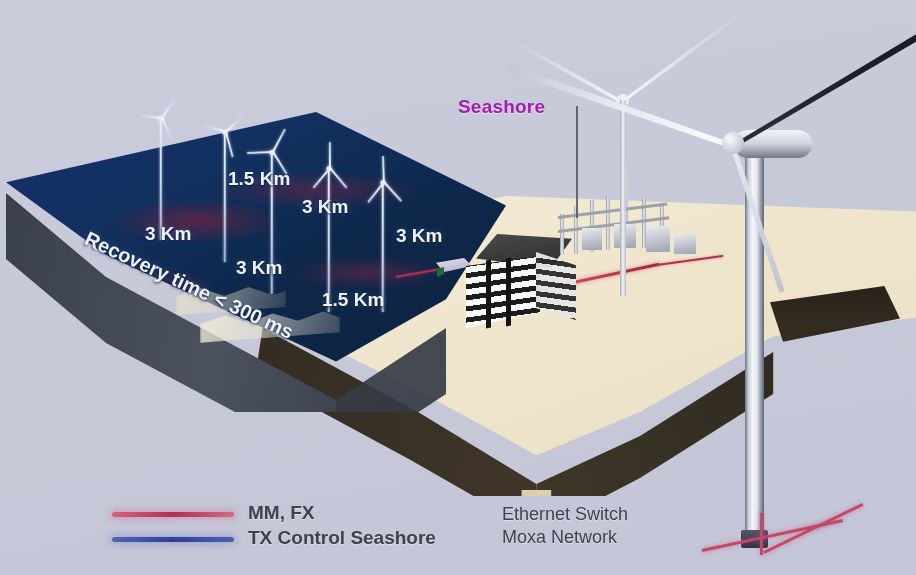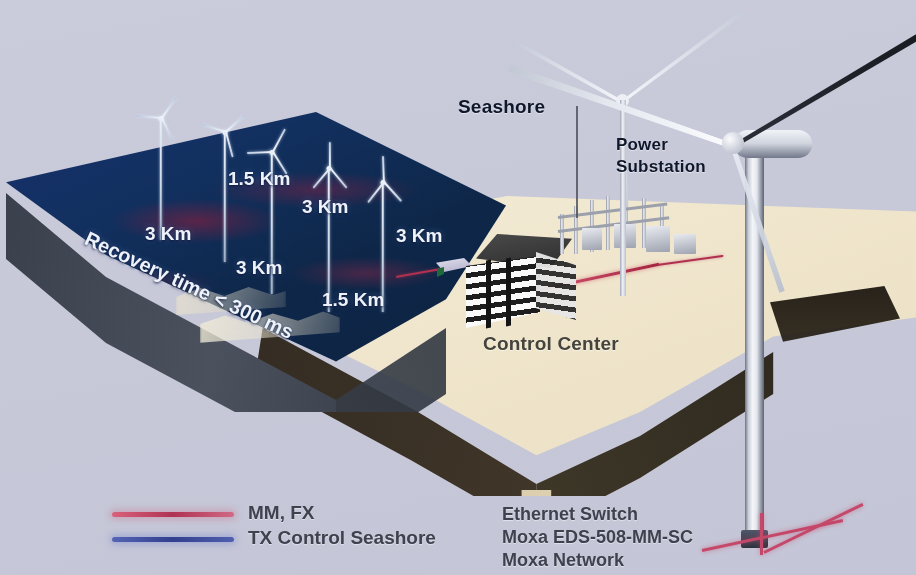--- a/index.html
+++ b/index.html
@@ -195,21 +195,21 @@
   .xb{position:absolute;background:#9ba0ac;height:3px;}
   .tfx{position:absolute;background:linear-gradient(170deg,#e9ebf0,#9ea3b0);border-radius:1px;}
 
   
   .cable{position:absolute;height:2.6px;transform-origin:0% 50%;border-radius:2px;}
   .cable.red{background:linear-gradient(90deg,#d4556f,#a32540);box-shadow:0 0 4px rgba(200,60,90,.55);}
   .cable.redthin{background:#b03050;height:2px;box-shadow:0 0 3px rgba(190,60,90,.5);}
 
   
   .scene-label{
-    position:absolute;color:#0f172a;font-weight:bold;
+    position:absolute;color:#a21caf;font-weight:bold;
     letter-spacing:.2px;white-space:nowrap;
     text-shadow:0 1px 1px rgba(255,255,255,.55);
   }
   #label-seashore{left:458px;top:96px;font-size:19px;}
   #seashore-leader{
     position:absolute;left:576px;top:106px;width:2px;height:112px;
     background:#4a4c58;opacity:.8;
   }
   #label-power-substation{left:616px;top:134px;font-size:17px;line-height:22px;}
   #label-control-center{left:483px;top:333px;font-size:19px;color:#44433c;}
@@ -241,21 +241,21 @@
   }
   .leg-text{
     position:absolute;color:#3f414e;font-weight:bold;font-size:19px;white-space:nowrap;
     text-shadow:0 1px 1px rgba(255,255,255,.5);
   }
   #leg-mmfx{left:248px;top:502px;}
   #leg-tx{left:248px;top:527px;}
 
   #legend-switch{
     position:absolute;left:502px;top:503px;
-    color:#3f414e;font-weight:bold;font-size:18px;line-height:23px;white-space:nowrap;
+    color:#3f414e;font-weight:normal;font-size:18px;line-height:23px;white-space:nowrap;
     text-shadow:0 1px 1px rgba(255,255,255,.5);
   }
 
   
   .fiber{position:absolute;background:#c4486a;box-shadow:0 0 5px rgba(200,70,105,.55);}
   #fiber-h{left:702px;top:549px;width:144px;height:3px;transform:rotate(-12deg);transform-origin:0 50%;}
   #fiber-v{left:760px;top:513px;width:3px;height:42px;}
   #fiber-d{left:764px;top:551px;width:110px;height:3px;transform:rotate(-26deg);transform-origin:0 50%;}
 </style>
 </head>
@@ -381,33 +381,27 @@
     <div class="bt-base"></div>
   </div>
 
   <div class="fiber" id="fiber-h"></div>
   <div class="fiber" id="fiber-v"></div>
   <div class="fiber" id="fiber-d"></div>
 
   <div class="scene-label" id="label-seashore">Seashore</div>
   <div id="seashore-leader"></div>
 
-  <div class="scene-label" id="label-power-substation">
-    <div>Power</div>
-    <div>Substation</div>
-  </div>
-
-  <div class="scene-label" id="label-control-center">Control Center</div>
+
 
   <div id="legend">
     <div class="leg-line leg-red"></div>
     <div class="leg-line leg-blue"></div>
     <div class="leg-text" id="leg-mmfx">MM, FX</div>
     <div class="leg-text" id="leg-tx">TX Control Seashore</div>
 
     <div id="legend-switch">
       <div>Ethernet Switch</div>
-      <div>Moxa EDS-508-MM-SC</div>
       <div>Moxa Network</div>
     </div>
   </div>
 
 </div>
 
 </body></html>

